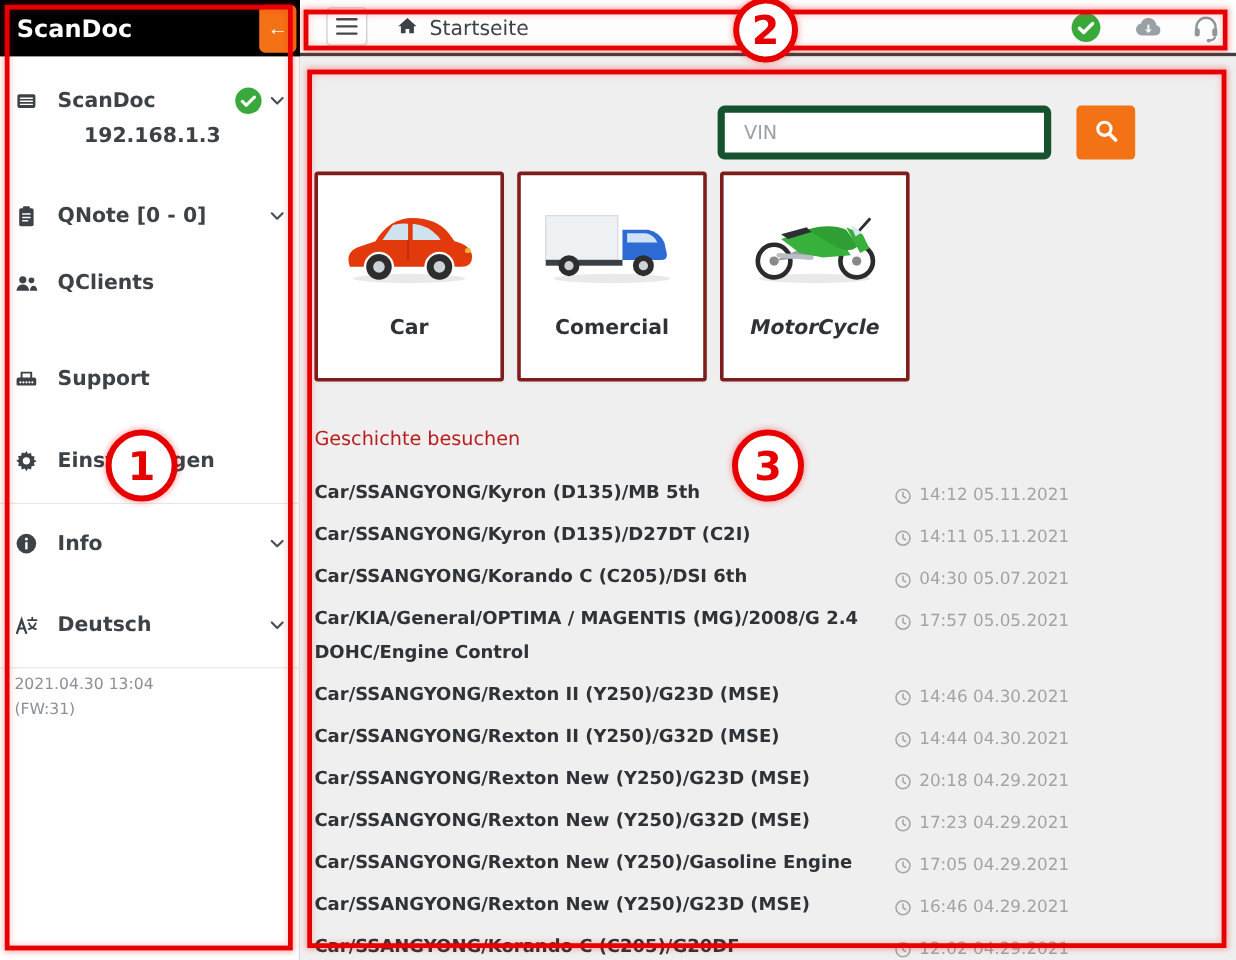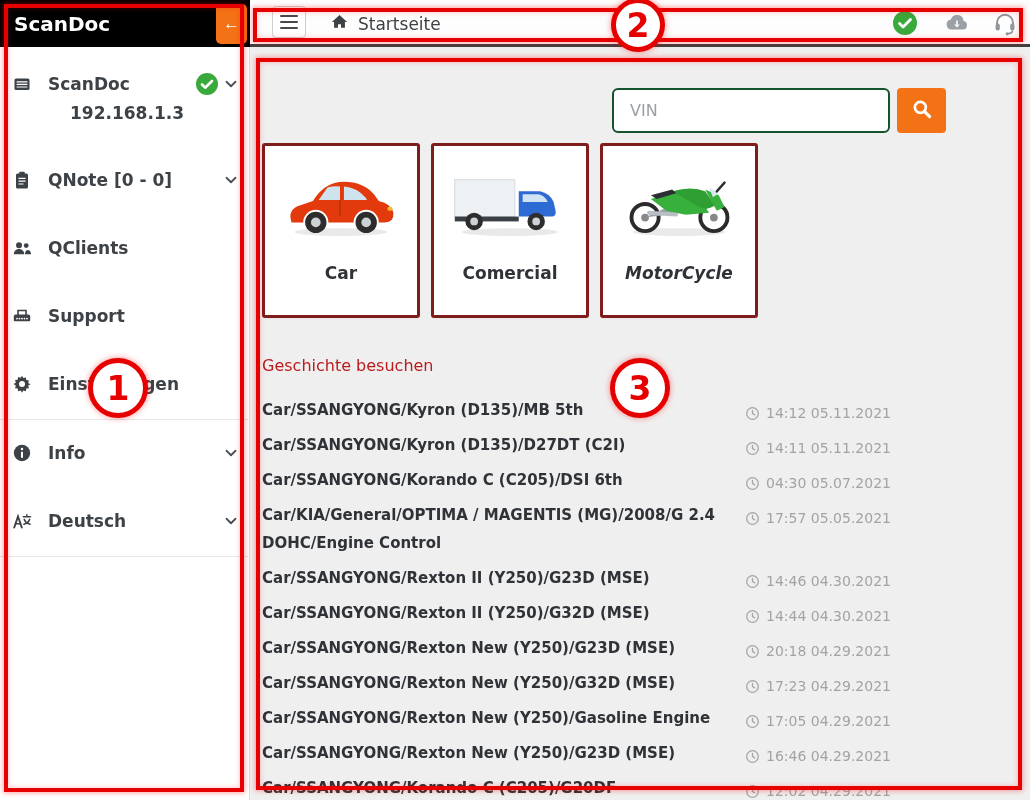--- a/index.html
+++ b/index.html
@@ -40,22 +40,22 @@
   #menu-btn span { display:block; width:18px; height:2.6px; background:#45494d;
     border-radius:1px; }
   #home-link { position:absolute; left:80px; top:0; height:47px; display:flex;
     align-items:center; gap:9px; cursor:pointer; }
   #home-label { font-size:17px; color:#3d4247; }
   .tb-ic { position:absolute; top:10px; width:26px; height:26px; cursor:pointer; }
 
   
   #content { position:absolute; left:250px; top:47px; width:780px; height:753px;
     background:#efefef; overflow:hidden; }
-  #vin-input { position:absolute; left:362px; top:41px; width:278px; height:45px;
-    border:2px solid #14532d; border-radius:6px; padding:0 16px; font-size:16px;
+  #vin-input { position:absolute; left:348px; top:41px; width:278px; height:45px;
+    border:6px solid #14532d; border-radius:6px; padding:0 16px; font-size:16px;
     color:#333; background:#fff; font-family:inherit; }
   #vin-input::placeholder { color:#9aa0a6; }
   #vin-search-btn { position:absolute; left:647px; top:41px; width:49px; height:45px;
     background:#f47216; border:none; border-radius:4px; cursor:pointer;
     display:flex; align-items:center; justify-content:center; }
   .vcard { position:absolute; top:96px; width:158px; height:175px; background:#fff;
     border:3px solid #7f1d1d; border-radius:3px; cursor:pointer;
     box-shadow:0 1px 2px rgba(0,0,0,.04); }
   .vcard .vimg { position:absolute; left:50%; top:16px; transform:translateX(-50%); }
   .vcard .vlbl { position:absolute; left:0; bottom:32px; width:100%;
@@ -130,21 +130,21 @@
         </svg>
     </span>
     <span class="lbl">QNote [0 - 0]</span>
     <span class="chev">
       <svg viewBox="0 0 20 20" width="18" height="18">
           <path d="M5 7.5l5 5 5-5" fill="none" stroke="#4a4f54" stroke-width="2" stroke-linecap="round" stroke-linejoin="round"></path>
         </svg>
     </span>
   </div>
 
-  <div class="side-item" style="top:231px;padding-left:47px;">
+  <div class="side-item" style="top:219px;padding-left:47px;">
     <span class="ic">
       <svg viewBox="0 0 20 20" width="20" height="20">
           <g fill="#3d4247">
             <circle cx="7" cy="7.2" r="3"></circle>
             <circle cx="14.2" cy="7.6" r="2.4"></circle>
             <path d="M1.8 16.2c0-3.1 2.3-5.2 5.2-5.2s5.2 2.1 5.2 5.2z"></path>
             <path d="M12.9 16.2c.2-2.5 1.4-4.1 3-4.1 1.8 0 3 1.7 3.2 4.1z"></path>
           </g>
         </svg>
     </span>
@@ -209,20 +209,24 @@
     <span class="lbl">Deutsch</span>
     <span class="chev">
       <svg viewBox="0 0 20 20" width="18" height="18">
           <path d="M5 7.5l5 5 5-5" fill="none" stroke="#4a4f54" stroke-width="2" stroke-linecap="round" stroke-linejoin="round"></path>
         </svg>
     </span>
   </div>
 
   <div class="divider" style="top:556px;"></div>
 
+  <div id="side-footer">
+    <div>2021.04.30 13:04</div>
+    <div>(FW:31)</div>
+  </div>
 </div>
 
 <div id="topbar">
   <button id="menu-btn">
     <span></span>
       <span></span>
       <span></span>
   </button>
   <div id="home-link">
     <span>

